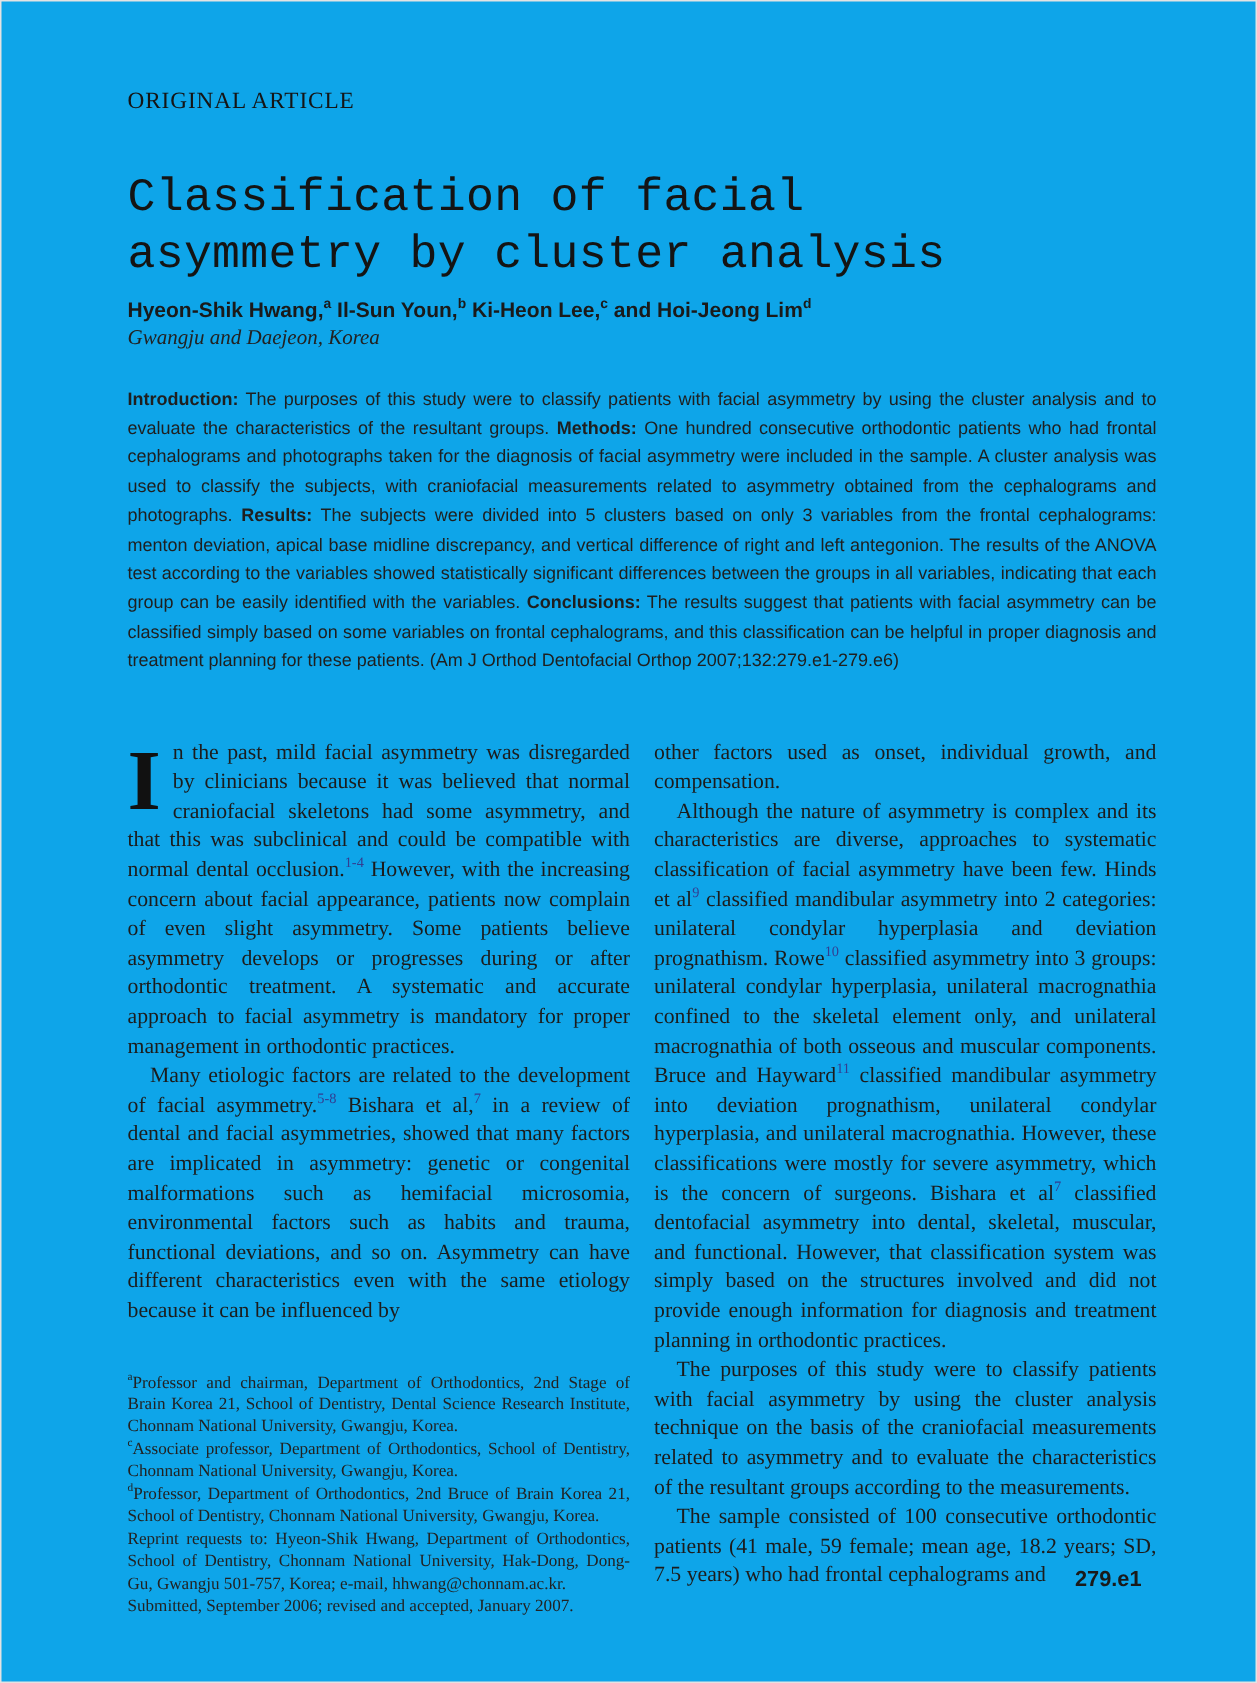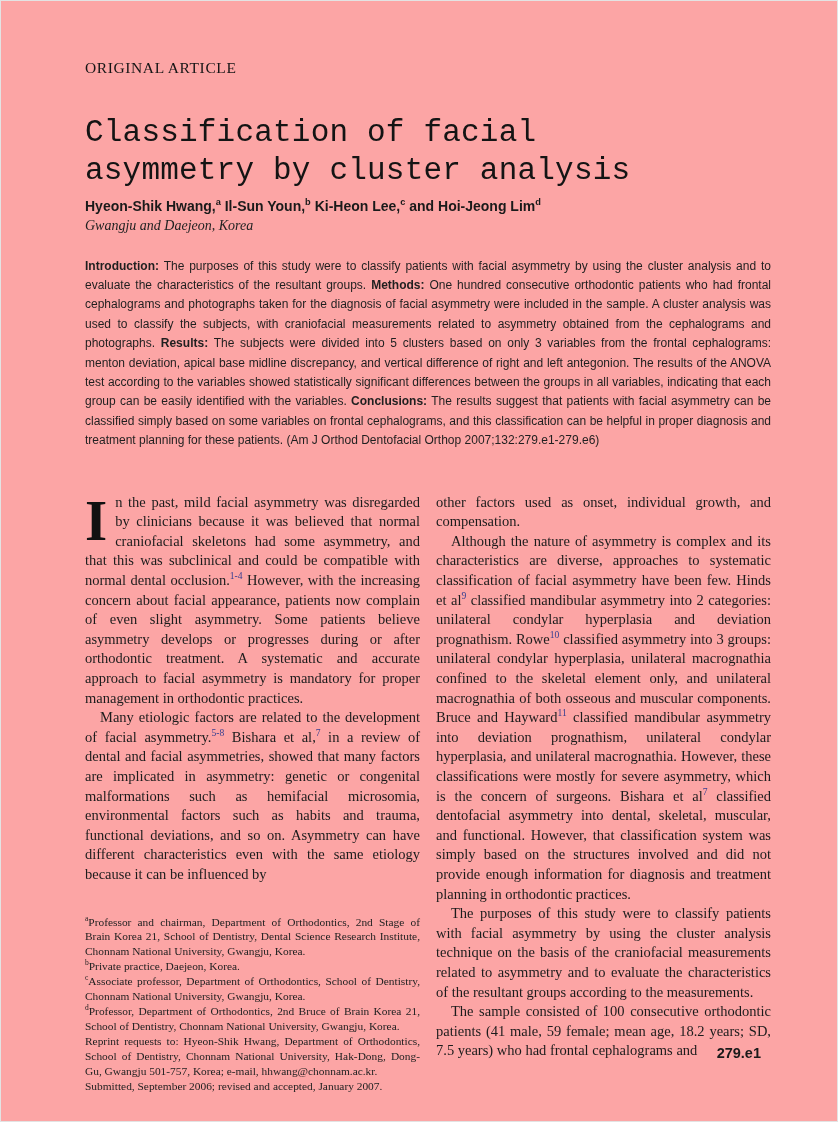--- a/index.html
+++ b/index.html
@@ -4,21 +4,21 @@
 <style>
   html, body {
     margin: 0;
     padding: 0;
     background: #ffffff;
   }
   .page {
     position: relative;
     width: 838px;
     height: 1122px;
-    background: #fca5a5;
+    background: #0ea5e9;
     border: 1px solid #e3e3e3;
     box-sizing: border-box;
     padding: 58px 66px 0 84px;
     overflow: hidden;
     color: var(--text, #1c1c1c);
     font-family: "Liberation Serif", serif;
   }
   .eyebrow {
     font-family: "Liberation Serif", serif;
     font-size: 15.5px;
@@ -133,21 +133,20 @@
   <div class="columns">
 
     <div class="col">
       <p class="body">
         <span class="dropcap">I</span><span><span>n the past, mild facial asymmetry was disregarded by clinicians because it was believed that normal craniofacial skeletons had some asymmetry, and that this was subclinical and could be compatible with normal dental occlusion.</span><sup class="ref">1-4</sup><span> However, with the increasing concern about facial appearance, patients now complain of even slight asymmetry. Some patients believe asymmetry develops or progresses during or after orthodontic treatment. A systematic and accurate approach to facial asymmetry is mandatory for proper management in orthodontic practices.</span></span>
       </p>
       <p class="body indent"><span>Many etiologic factors are related to the development of facial asymmetry.</span><sup class="ref">5-8</sup><span> Bishara et al,</span><sup class="ref">7</sup><span> in a review of dental and facial asymmetries, showed that many factors are implicated in asymmetry: genetic or congenital malformations such as hemifacial microsomia, environmental factors such as habits and trauma, functional deviations, and so on. Asymmetry can have different characteristics even with the same etiology because it can be influenced by</span></p>
 
       <div class="footnotes">
         <p class="footnote"><sup>a</sup><span>Professor and chairman, Department of Orthodontics, 2nd Stage of Brain Korea 21, School of Dentistry, Dental Science Research Institute, Chonnam National University, Gwangju, Korea.</span></p>
-        <p class="footnote"><sup>b</sup><span>Private practice, Daejeon, Korea.</span></p>
         <p class="footnote"><sup>c</sup><span>Associate professor, Department of Orthodontics, School of Dentistry, Chonnam National University, Gwangju, Korea.</span></p>
         <p class="footnote"><sup>d</sup><span>Professor, Department of Orthodontics, 2nd Bruce of Brain Korea 21, School of Dentistry, Chonnam National University, Gwangju, Korea.</span></p>
         <p class="footnote"><span>Reprint requests to: Hyeon-Shik Hwang, Department of Orthodontics, School of Dentistry, Chonnam National University, Hak-Dong, Dong-Gu, Gwangju 501-757, Korea; e-mail, hhwang@chonnam.ac.kr.</span></p>
         <p class="footnote"><span>Submitted, September 2006; revised and accepted, January 2007.</span></p>
 
       </div>
     </div>
 
     <div class="col">
       <p class="body"><span>other factors used as onset, individual growth, and compensation.</span></p>

